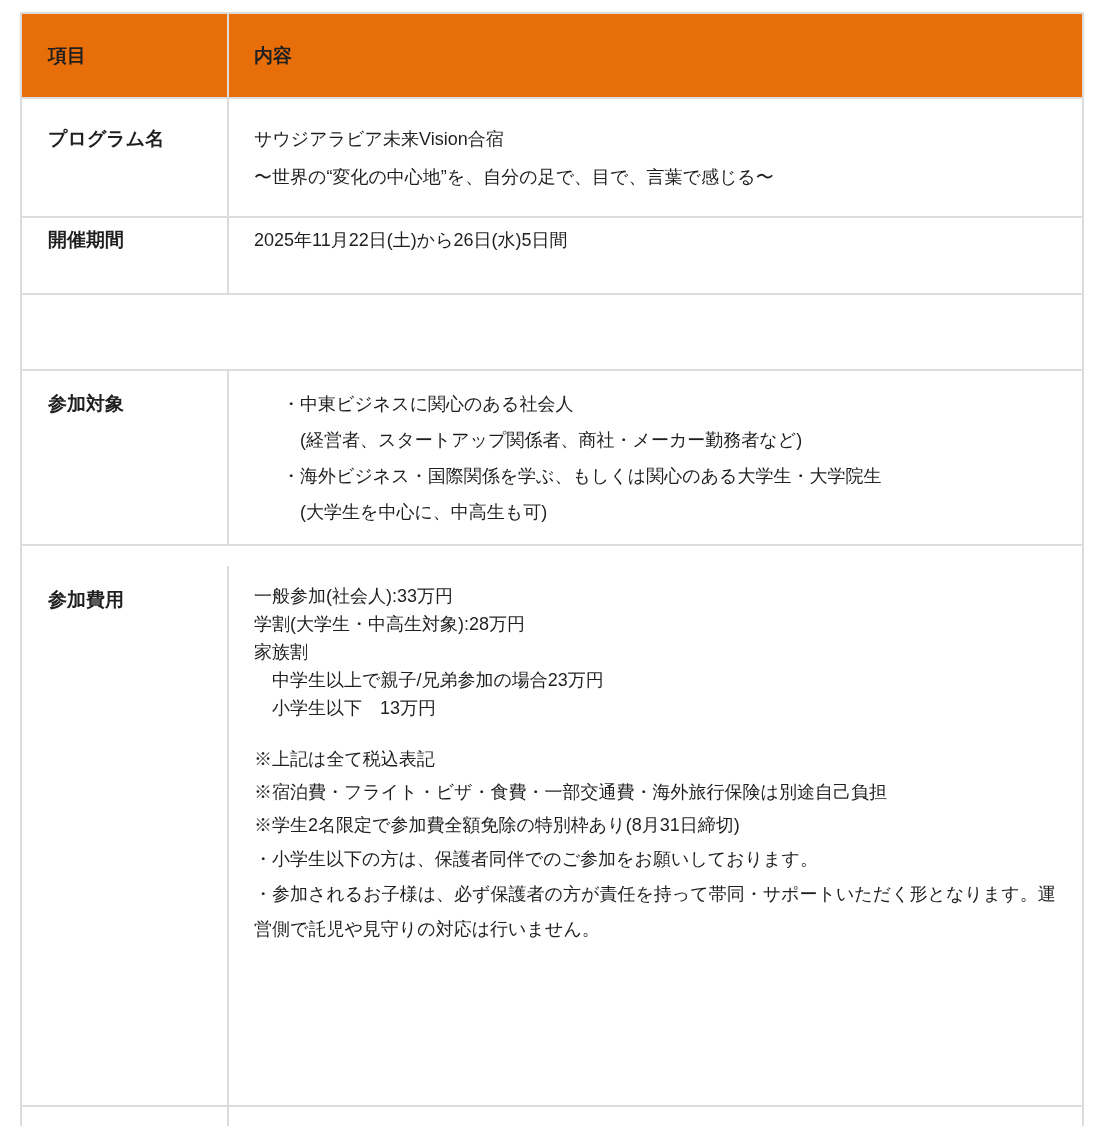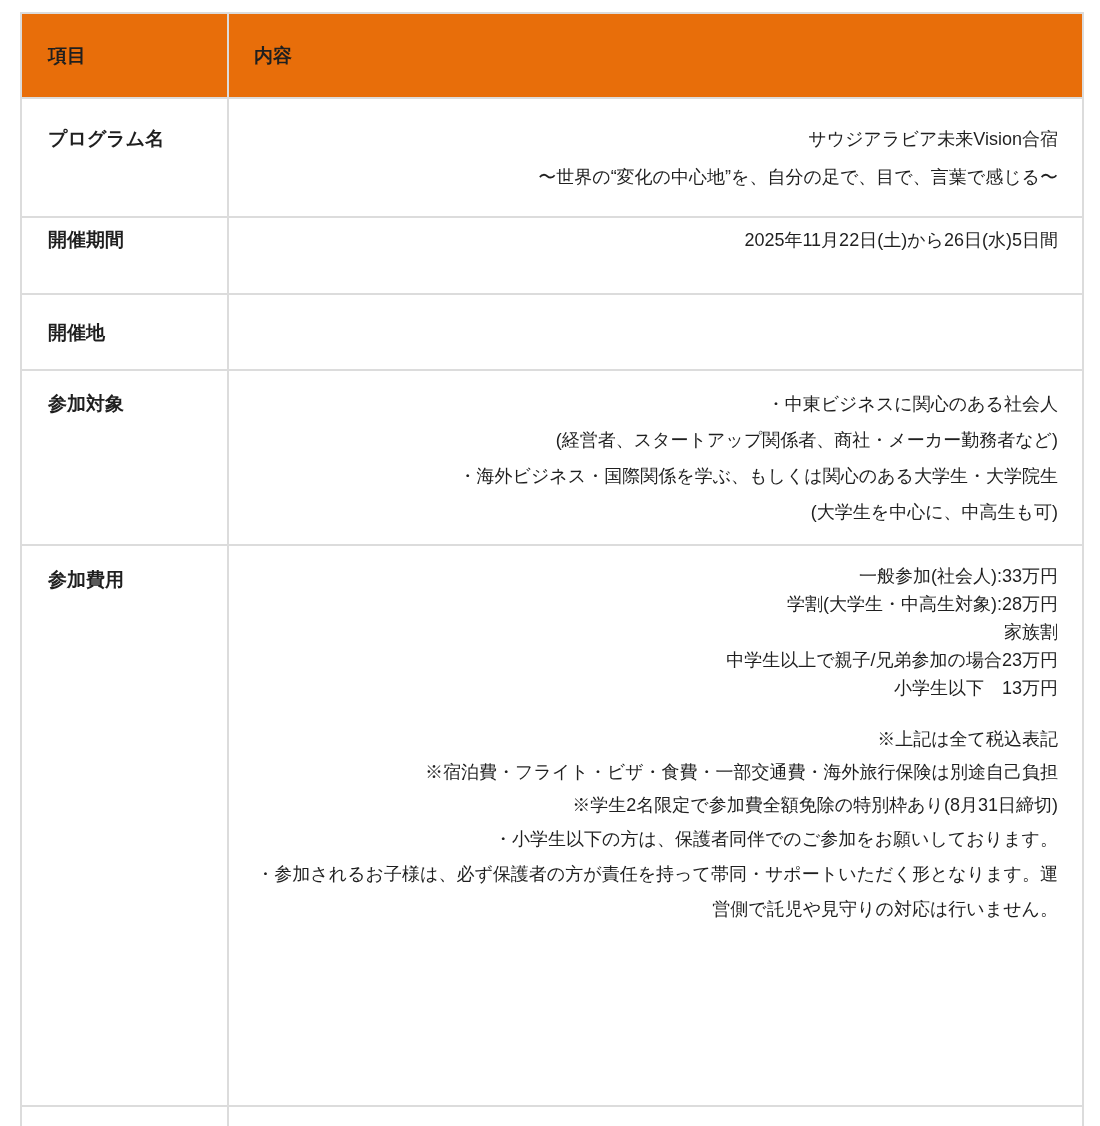--- a/index.html
+++ b/index.html
@@ -27,43 +27,43 @@
   .cell{min-width:0;}
   .lbl{
     width:207px;flex:none;
     border-right:2px solid var(--border);
     padding:0 10px 0 26px;
     font-size:19px;font-weight:700;line-height:36px;
   }
   .cnt{
     flex:1;
     padding:0 24px 0 25px;
-    font-size:18px;line-height:36px;text-align:right;
+    font-size:18px;line-height:36px;
   }
   .ml{white-space:pre-line;border-radius:9px;}
   
   .hdr{height:83px;}
   .hdr .cell{background:var(--header-bg);display:flex;align-items:center;}
   .hdr .cnt{font-weight:700;font-size:19px;}
   
   .r1{min-height:119px;}
   .r1 .cell{padding-top:21px;padding-bottom:18px;}
   .r1 .cnt,.r1 .lbl{line-height:38px;}
   
   .r2{min-height:77px;}
   .r2 .cell{padding-top:4px;padding-bottom:16px;}
   
   .r3{min-height:76px;}
   .r3 .cell{padding-top:20px;padding-bottom:16px;}
   
-  .r4{min-height:175px;}
+  .r4{min-height:175px;gap:28px;}
   .r4 .cell{padding-top:15px;padding-bottom:12px;}
   
   .r5{min-height:561px;}
-  .r5 .cell{padding-top:16px;padding-bottom:8px;}
+  .r5 .cell{padding-top:16px;padding-bottom:8px;margin-top:20px;}
   .fees{line-height:28px;}
   .notes{line-height:33px;margin-top:21px;}
   .note-bold{line-height:33px;font-weight:400;white-space:pre-line;}
   .para{line-height:42px;margin-top:18px;}
   .bullets{line-height:35px;}
   
   .r6{height:60px;}
 </style>
 </head>
 <body>
@@ -80,21 +80,20 @@
     <div class="cell cnt ml">サウジアラビア未来Vision合宿
 〜世界の“変化の中心地”を、自分の足で、目で、言葉で感じる〜</div>
   </div>
 
   <div class="row r2">
     <div class="cell lbl">開催期間</div>
     <div class="cell cnt ml">2025年11月22日(土)から26日(水)5日間</div>
   </div>
 
   <div class="row r3">
-    <div class="cell lbl">開催地</div>
   </div>
 
   <div class="row r4">
     <div class="cell lbl">参加対象</div>
     <div class="cell cnt ml">・中東ビジネスに関心のある社会人
 　(経営者、スタートアップ関係者、商社・メーカー勤務者など)
 ・海外ビジネス・国際関係を学ぶ、もしくは関心のある大学生・大学院生
 　(大学生を中心に、中高生も可)</div>
   </div>
 

